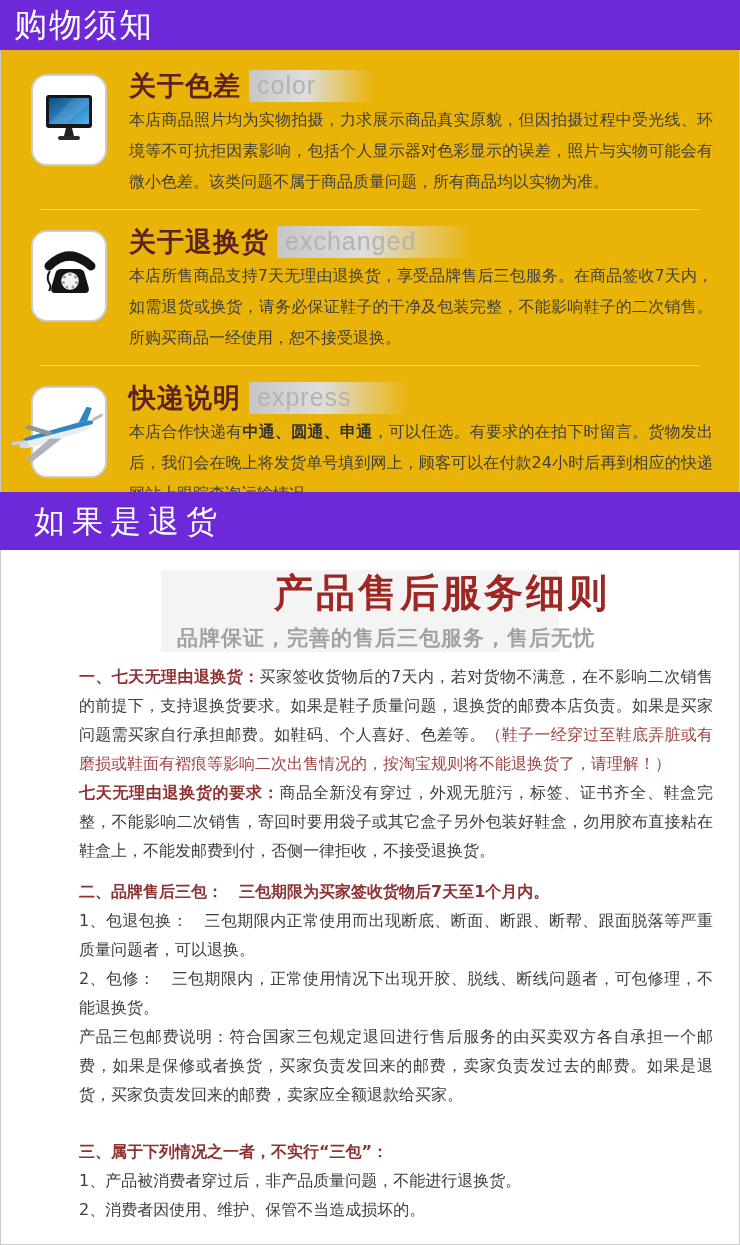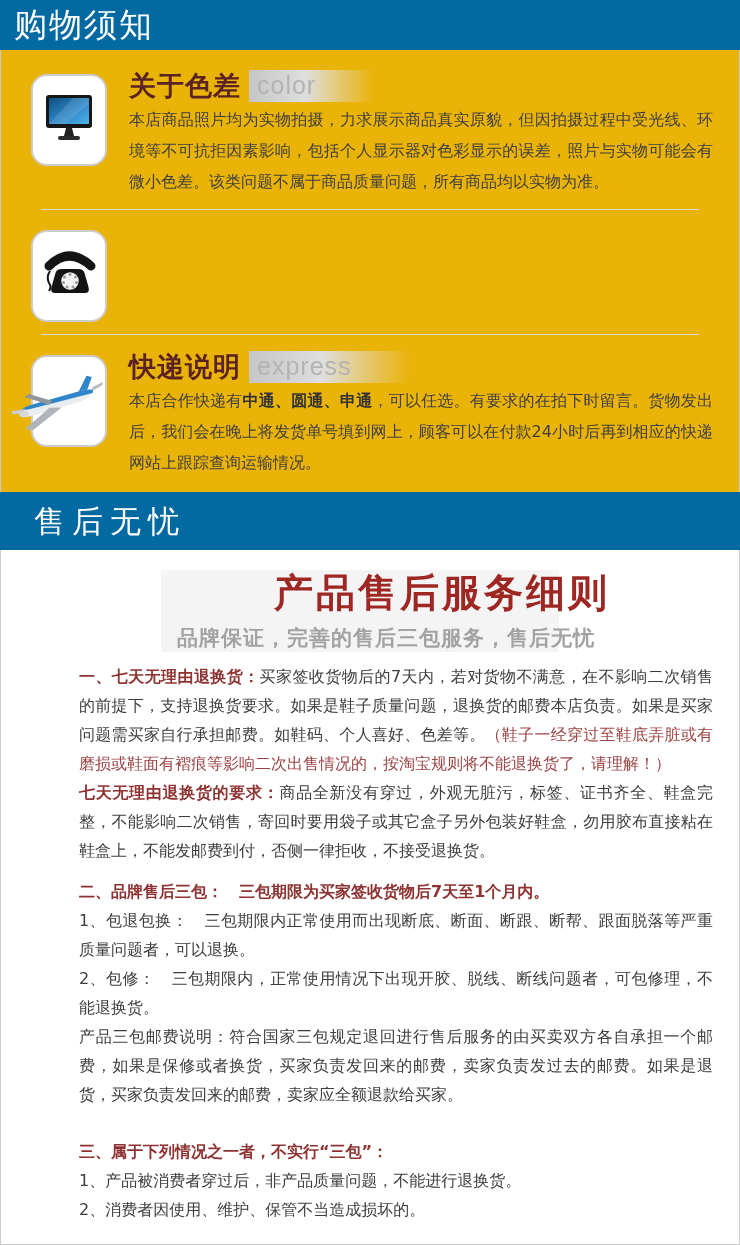--- a/index.html
+++ b/index.html
@@ -5,21 +5,21 @@
   html,body{margin:0;padding:0;}
   body{
     width:740px;height:1245px;overflow:hidden;background:#fff;
     font-family:"DejaVu Sans","Liberation Sans",sans-serif;
     -webkit-font-smoothing:antialiased;
   }
   .page{width:740px;height:1245px;position:relative;background:#fff;}
 
   
   .banner{
-    background:#0369a1;color:#fff;box-sizing:border-box;
+    background:#6d28d9;color:#fff;box-sizing:border-box;
     font-family:"DejaVu Serif","Liberation Serif",serif;
   }
   .banner1{height:50px;line-height:50px;font-size:33px;padding-left:14px;letter-spacing:2px;}
   .banner2{height:58px;line-height:58px;font-size:31px;padding-left:34px;letter-spacing:7px;}
 
   
   .notice-box{
     height:442px;box-sizing:border-box;overflow:hidden;
     border-left:1px solid #ccc;border-right:1px solid #ccc;
     padding-top:14px;background:#eab308;
@@ -128,20 +128,27 @@
               <circle cx="34.5" cy="31.5" r="1.5"></circle>
                 <circle cx="31" cy="36" r="1.5"></circle>
               <circle cx="25" cy="36" r="1.5"></circle>
                 <circle cx="21.5" cy="31.5" r="1.5"></circle>
               <circle cx="22.5" cy="26" r="1.5"></circle>
             </g>
             <path d="M8,20 Q4,26 7,32 Q10,36 7,40" stroke="#141414" stroke-width="2" fill="none"></path>
           </svg>
         </span>
       </div>
+      <div class="notice-content">
+        <div class="title-row">
+          <h3 class="notice-title">关于退换货</h3>
+          <span class="en-label">exchanged</span>
+        </div>
+        <p class="notice-body"><span>本店所售商品支持7天无理由退换货，享受品牌售后三包服务。在商品签收7天内，如需退货或换货，请务必保证鞋子的干净及包装完整，不能影响鞋子的二次销售。所购买商品一经使用，恕不接受退换。</span><b></b><span></span></p>
+      </div>
     </div>
 
     <div class="divider"></div>
 
     <div class="notice-item">
       <div class="icon-frame">
         <span class="spill">
           <svg width="100" height="62" viewBox="0 0 100 62">
             <g transform="rotate(-10 50 31)">
               <polygon points="70,24 82,8 87,10 78,26" fill="#2e86c8"></polygon>
@@ -161,21 +168,21 @@
           <h3 class="notice-title">快递说明</h3>
           <span class="en-label">express</span>
         </div>
         <p class="notice-body"><span>本店合作快递有</span><b>中通、圆通、申通</b><span>，可以任选。有要求的在拍下时留言。货物发出后，我们会在晚上将发货单号填到网上，顾客可以在付款24小时后再到相应的快递网站上跟踪查询运输情况。</span></p>
       </div>
     </div>
 
   </div>
 
   <div class="banner banner2">
-    <span>售后无忧</span>
+    <span>如果是退货</span>
   </div>
 
   <div class="service svc">
 
     <div class="svc-head">
       <div class="svc-head-box"></div>
       <div class="svc-title">产品售后服务细则</div>
       <div class="svc-subtitle">品牌保证，完善的售后三包服务，售后无忧</div>
     </div>
 

